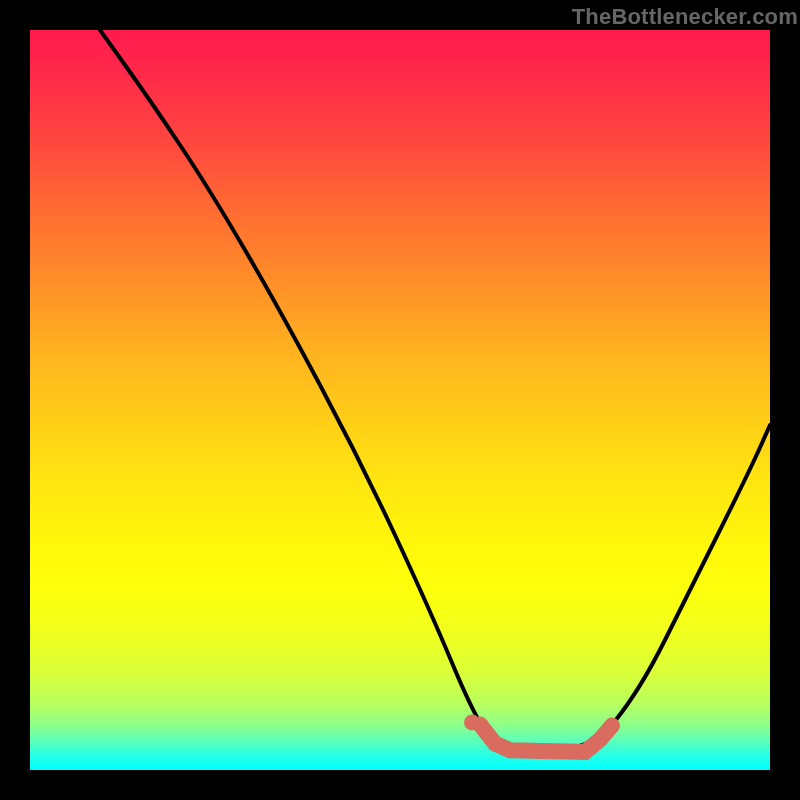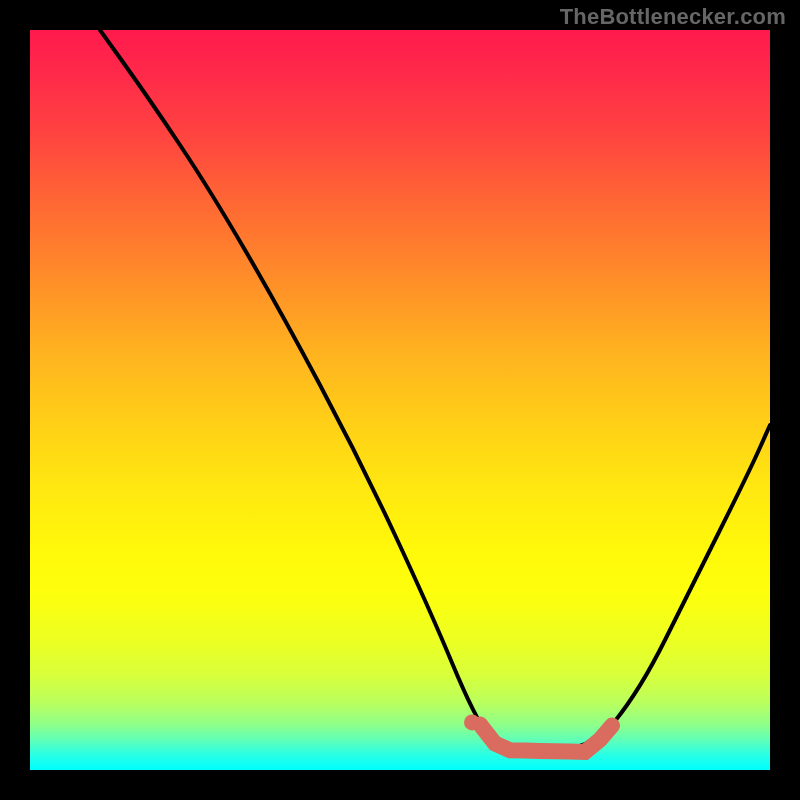--- a/index.html
+++ b/index.html
@@ -71,21 +71,21 @@
     stroke-width: 16;
     stroke-linecap: round;
     fill: none;
   }
   .marker-dot {
     fill: #d96b5f;
   }
   .branding {
     position: absolute;
     top: 4px;
-    right: 14px;
+    right: 2px;
     color: #666;
     font-size: 22px;
     font-weight: 600;
     letter-spacing: 0.2px;
     user-select: none;
   }
 </style>
 </head>
 <body>
 

